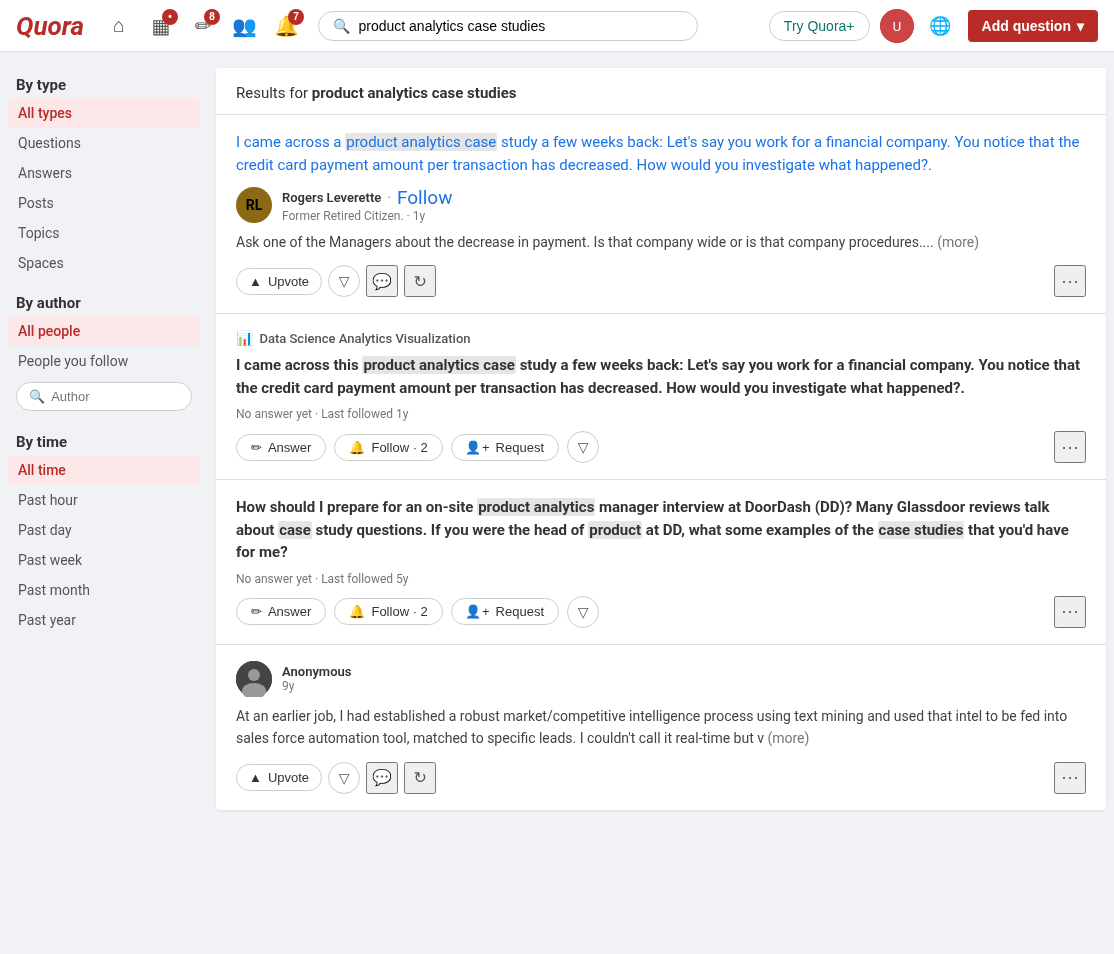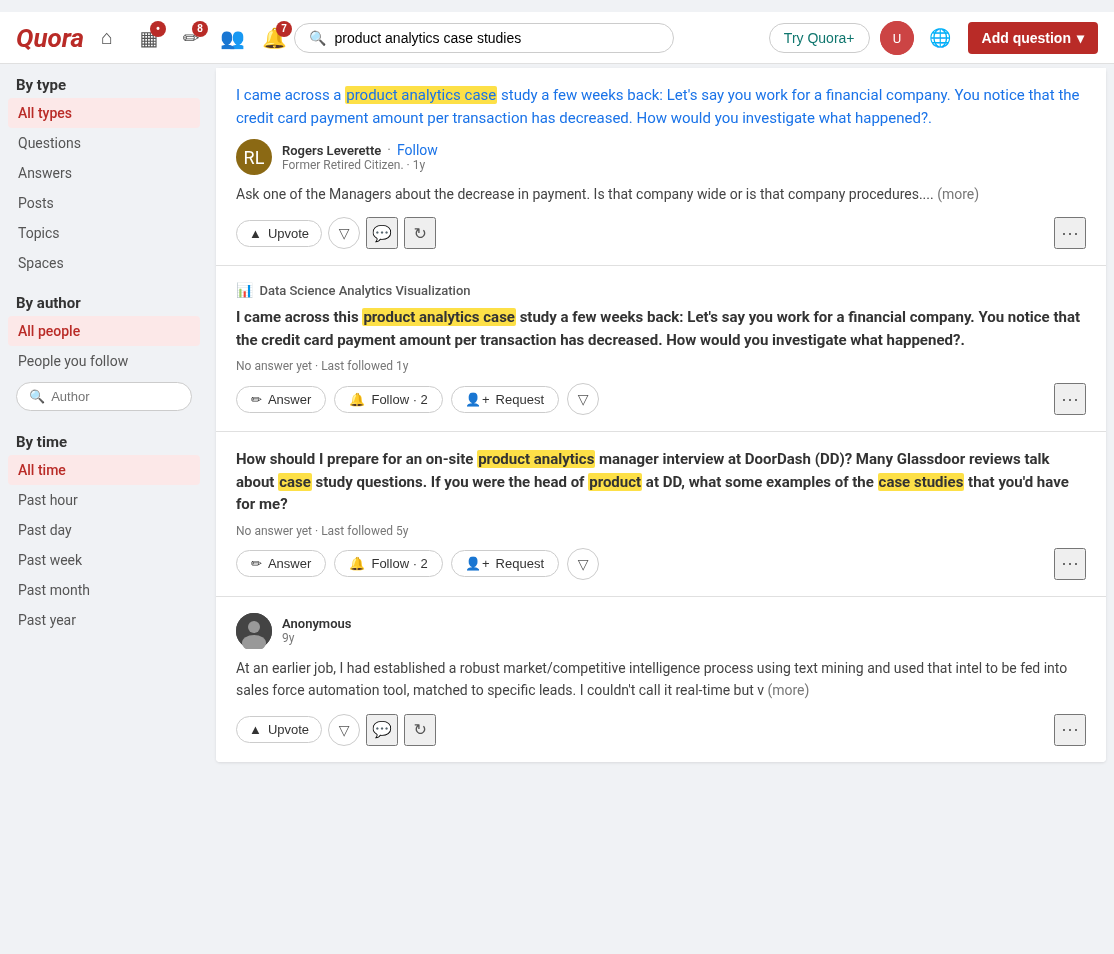--- a/index.html
+++ b/index.html
@@ -1,19 +1,19 @@
 <!DOCTYPE html>
 <html><head>
   <meta charset="utf-8">
   <style>
     * { box-sizing: border-box; margin: 0; padding: 0; }
     body { font-family: -apple-system, BlinkMacSystemFont, 'Segoe UI', Roboto, sans-serif; background: #f0f2f5; color: #333; font-size: 14px; }
 
     
-    .header { background: #fff; border-bottom: 1px solid #e0e0e0; display: flex; align-items: center; padding: 0 16px; height: 52px; gap: 0; position: sticky; top: 12px; z-index: 100; }
+    .header { background: #fff; border-bottom: 1px solid #e0e0e0; display: flex; align-items: center; padding: 0 16px; height: 52px; gap: 12px; position: sticky; top: 0; z-index: 100; }
     .logo { color: #b92b27; font-size: 26px; font-weight: 700; font-style: italic; cursor: pointer; margin-right: 4px; }
     .nav-icons { display: flex; gap: 4px; align-items: center; }
     .nav-icon-btn { position: relative; width: 38px; height: 38px; display: flex; align-items: center; justify-content: center; border-radius: 50%; cursor: pointer; color: #555; font-size: 20px; border: none; background: none; }
     .badge { position: absolute; top: 2px; right: 2px; background: #b92b27; color: #fff; border-radius: 50%; width: 16px; height: 16px; font-size: 10px; display: flex; align-items: center; justify-content: center; font-weight: 700; }
     .search-bar { flex: 1; max-width: 380px; display: flex; align-items: center; border: 1px solid #ccc; border-radius: 20px; padding: 6px 14px; background: #fff; gap: 8px; }
     .search-bar input { border: none; outline: none; width: 100%; font-size: 14px; }
     .search-icon-inline { color: #888; font-size: 14px; }
     .header-right { display: flex; align-items: center; gap: 10px; margin-left: auto; }
     .try-plus-btn { border: 1px solid #ccc; border-radius: 20px; padding: 6px 14px; background: #fff; cursor: pointer; font-size: 14px; color: #0f766e; }
     .avatar { width: 34px; height: 34px; border-radius: 50%; background: #c44; overflow: hidden; display: flex; align-items: center; justify-content: center; }
@@ -36,27 +36,27 @@
     .content { flex: 1; padding: 0 8px; }
     .results-header { background: #fff; border-radius: 4px 4px 0 0; padding: 16px 20px 12px; border-bottom: 1px solid #e0e0e0; font-size: 15px; color: #333; }
     .results-header strong { font-weight: 700; }
 
     
     .result-card { background: #fff; border-bottom: 1px solid #e0e0e0; padding: 16px 20px; }
     .result-card:last-child { border-bottom: none; border-radius: 0 0 4px 4px; }
 
     
     .answer-title { color: #1a73e8; font-size: 15px; line-height: 1.5; margin-bottom: 10px; cursor: pointer; }
-    .highlight { background: #fde047; border-radius: 2px; padding: 0 1px; }
+    .highlight { background: #e5e5e5; border-radius: 2px; padding: 0 1px; }
     .author-row { display: flex; align-items: center; gap: 10px; margin-bottom: 8px; }
-    .author-avatar { width: 36px; height: 36px; border-radius: 50%; background: #8B6914; display: flex; align-items: center; justify-content: center; color: #ffffff; font-size: 18px; font-weight: 400; flex-shrink: 0; overflow: hidden; }
+    .author-avatar { width: 36px; height: 36px; border-radius: 50%; background: #8B6914; display: flex; align-items: center; justify-content: center; color: #000000; font-size: 14px; font-weight: 700; flex-shrink: 0; overflow: hidden; }
     .author-info { display: flex; flex-direction: column; }
     .author-name { font-size: 13px; font-weight: 600; color: #333; }
     .author-meta { font-size: 12px; color: #777; }
-    .follow-link { color: #1a73e8; font-size: 14px; cursor: pointer; }
+    .follow-link { color: #1a73e8; font-size: 19px; cursor: pointer; }
     .answer-snippet { font-size: 14px; color: #444; line-height: 1.6; margin-bottom: 12px; }
     .more-link { color: #777; cursor: pointer; }
     .action-row { display: flex; align-items: center; gap: 6px; }
     .upvote-btn { display: flex; align-items: center; gap: 6px; border: 1px solid #ccc; border-radius: 20px; padding: 5px 12px; cursor: pointer; font-size: 13px; background: #fff; color: #333; }
     .downvote-btn { width: 32px; height: 32px; display: flex; align-items: center; justify-content: center; border: 1px solid #ccc; border-radius: 50%; cursor: pointer; background: #fff; color: #555; font-size: 14px; }
     .comment-btn { width: 32px; height: 32px; display: flex; align-items: center; justify-content: center; cursor: pointer; color: #555; font-size: 16px; }
     .share-btn { width: 32px; height: 32px; display: flex; align-items: center; justify-content: center; cursor: pointer; color: #555; font-size: 16px; }
     .more-btn { margin-left: auto; width: 32px; height: 32px; display: flex; align-items: center; justify-content: center; cursor: pointer; color: #555; font-size: 18px; }
 
     
@@ -144,20 +144,23 @@
     <div class="sidebar-item">Past hour</div>
     <div class="sidebar-item">Past day</div>
     <div class="sidebar-item">Past week</div>
     <div class="sidebar-item">Past month</div>
     <div class="sidebar-item">Past year</div>
   </aside>
 
   <main class="content">
     <div class="content-wrapper">
 
+      <div class="results-header">
+        <span>Results for </span><strong>product analytics case studies</strong>
+      </div>
 
       <div class="result-card">
         <div class="answer-title">
           I came across a <span class="highlight">product analytics case</span> study a few weeks back: Let's say you work for a financial company. You notice that the credit card payment amount per transaction has decreased. How would you investigate what happened?.
         </div>
         <div class="author-row">
           <div class="author-avatar" style="background:#8B6914;">RL</div>
           <div class="author-info">
             <div style="display:flex; align-items:center; gap:6px;">
               <span class="author-name">Rogers Leverette</span>

